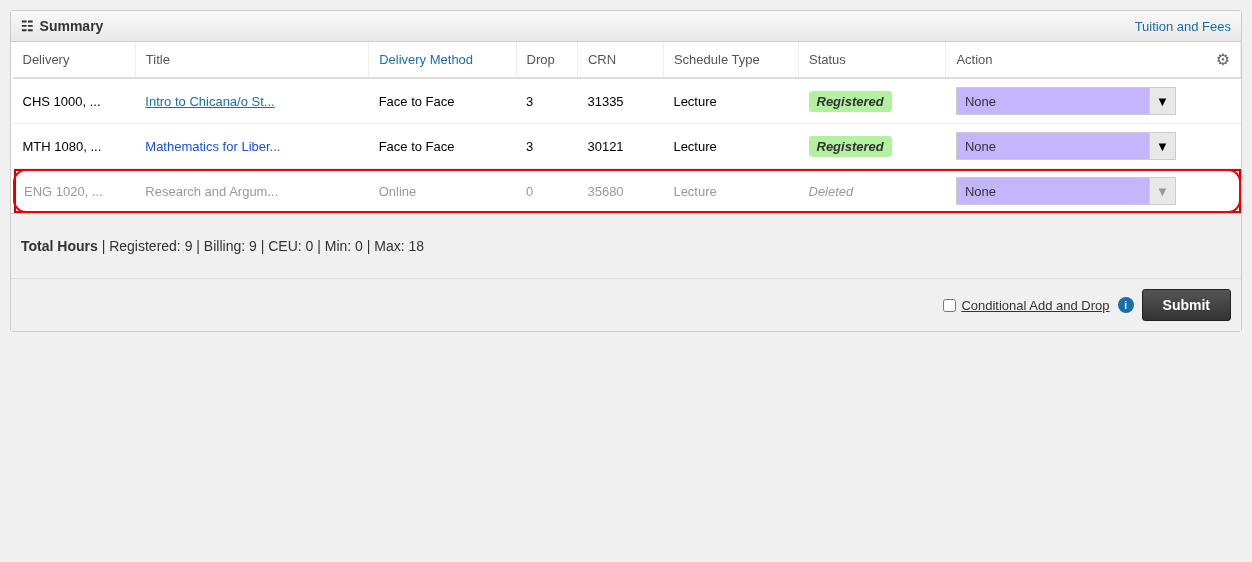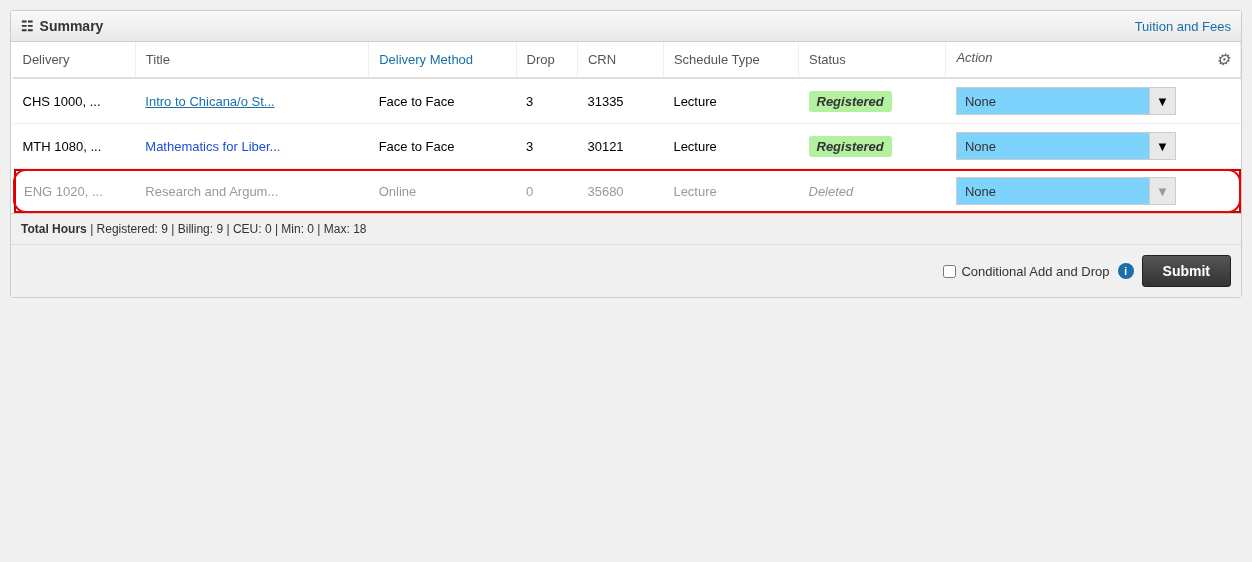--- a/index.html
+++ b/index.html
@@ -88,21 +88,21 @@
     }
     .action-select-wrapper {
       display: flex;
       align-items: center;
       gap: 0;
     }
     .action-select {
       border: 1px solid #ccc;
       border-right: none;
       padding: 4px 8px;
-      background: #7dd3fc;
+      background: #c4b5fd;
       font-size: 13px;
       color: #333;
       min-width: 120px;
       height: 28px;
       appearance: none;
       -webkit-appearance: none;
     }
     .action-dropdown-btn {
       border: 1px solid #ccc;
       background: #e8e8e8;
@@ -113,39 +113,40 @@
       align-items: center;
       justify-content: center;
     }
     .gear-icon {
       font-size: 16px;
       color: #666;
     }
     .footer-bar {
       background: #f0f0f0;
       border-top: 1px solid #ccc;
-      padding: 8px 10px;
-      font-size: 12px;
+      padding: 24px 10px;
+      font-size: 14px;
       color: #333;
     }
     .submit-bar {
       display: flex;
       align-items: center;
       justify-content: flex-end;
       gap: 8px;
       padding: 10px;
       background: #f0f0f0;
       border-top: 1px solid #ddd;
     }
     .checkbox-label {
       display: flex;
       align-items: center;
       gap: 5px;
       font-size: 13px;
       color: #333;
+      text-decoration: underline;
     }
     .info-icon {
       background: #1a6fa8;
       color: #fff;
       border-radius: 50%;
       width: 16px;
       height: 16px;
       display: inline-flex;
       align-items: center;
       justify-content: center;
@@ -211,21 +212,21 @@
       <thead>
         <tr>
           <th class="col-details">Delivery</th>
           <th class="col-title">Title</th>
           <th class="col-delivery delivery-header">Delivery Method</th>
           <th class="col-cred">Drop</th>
           <th class="col-crn">CRN</th>
           <th class="col-schedule">Schedule Type</th>
           <th class="col-status">Status</th>
           <th class="col-action">
-            <div style="display:flex; justify-content:space-between;font-style:italic;">
+            <div style="display:flex; align-items:center; justify-content:space-between;">
               <span>Action</span>
               <span class="gear-icon">⚙</span>
             </div>
           </th>
         </tr>
       </thead>
       <tbody id="table-body">
       <tr>
       <td style="">CHS 1000, ...</td>
       <td style="color:#1a6fa8; text-decoration:underline; cursor:pointer;">Intro to Chicana/o St...</td>

